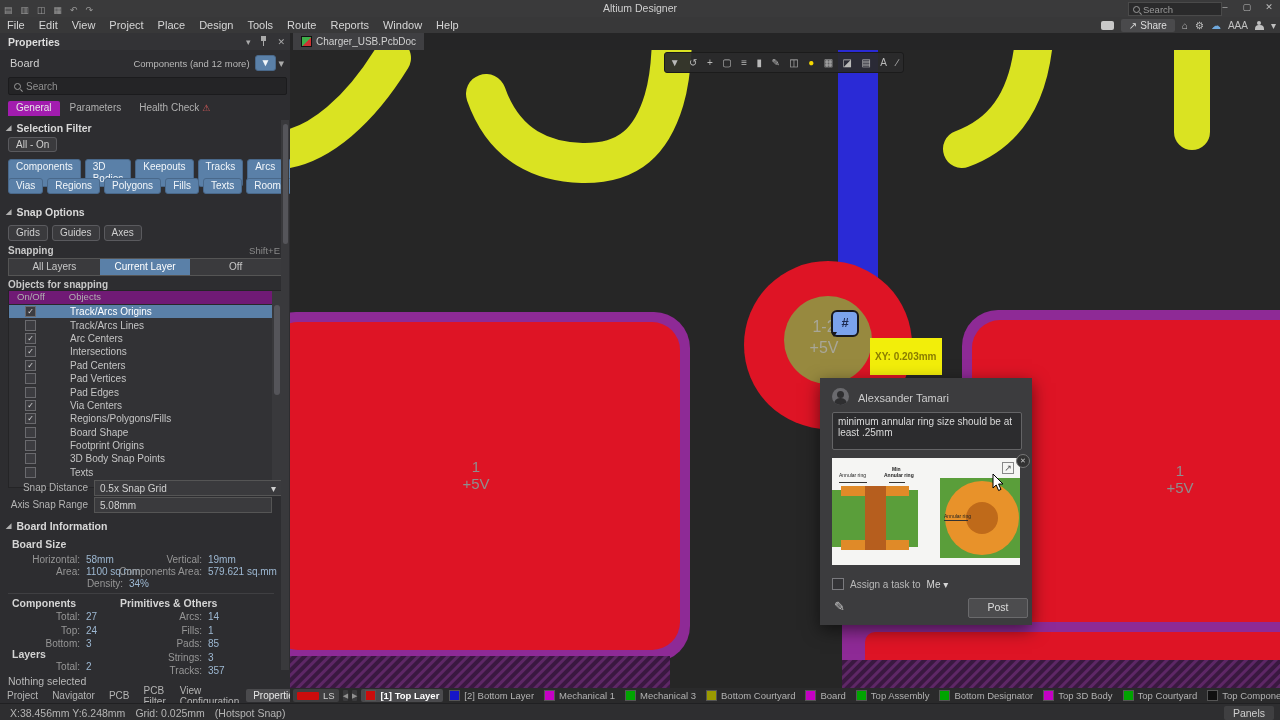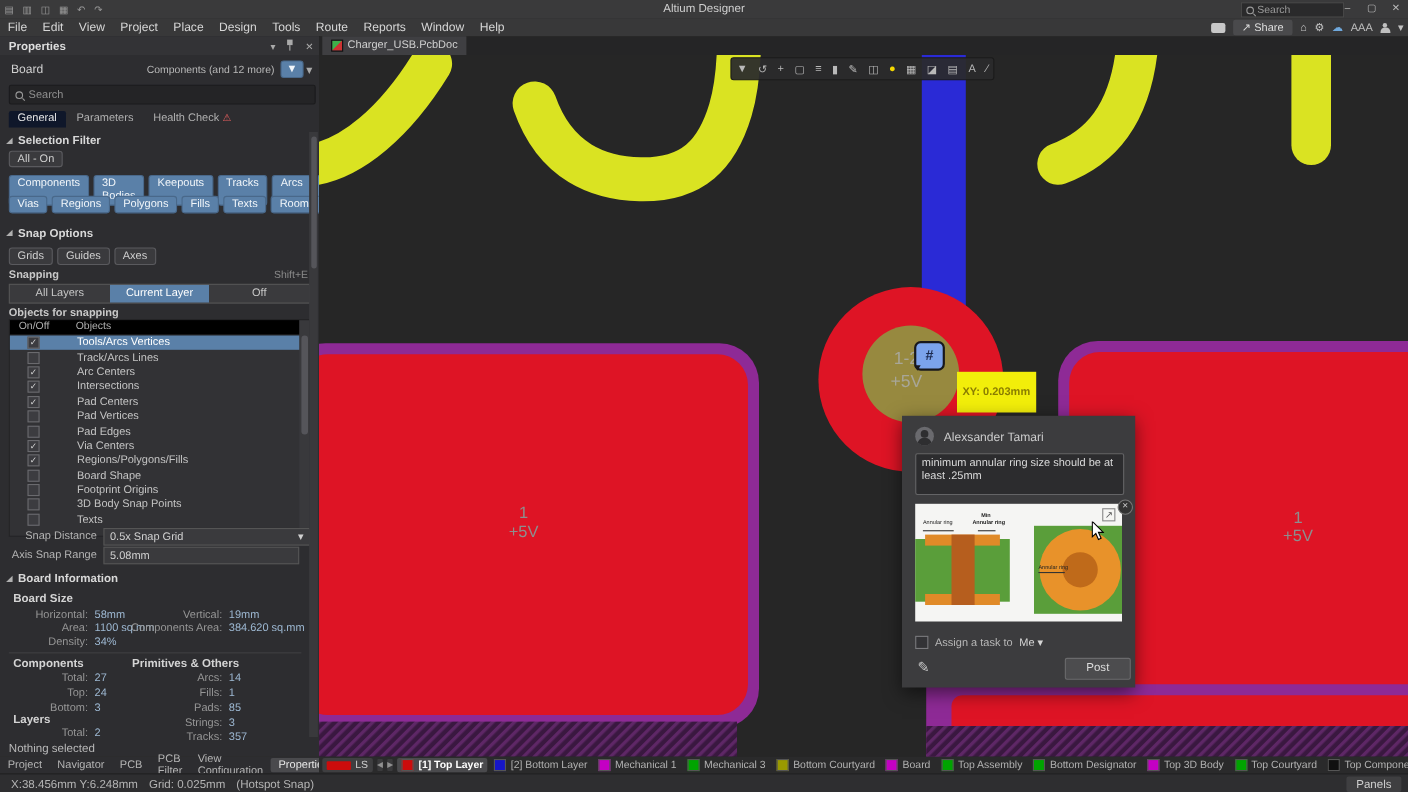--- a/index.html
+++ b/index.html
@@ -39,28 +39,28 @@
   .sect-head{font-weight:bold;font-size:10.5px;color:#d8d8d8;display:flex;align-items:center;gap:5px;}
   .sect-head .tri{font-size:7px;color:#b0b0b0;}
   .blue-btn{background:#5a80a8;color:#f2f6fa;border:1px solid #49688a;border-radius:3px;
             font-size:10px;padding:1px 7px;line-height:12px;}
   .dark-btn{background:#3a3a3d;color:#cfcfcf;border:1px solid #5a5a5e;border-radius:3px;
             font-size:10px;padding:1px 7px;line-height:12px;}
   #search-field{left:8px;top:44px;width:272px;height:16px;background:#242426;border:1px solid #1b1b1d;
                 border-radius:2px;display:flex;align-items:center;gap:5px;padding-left:5px;color:#8f8f8f;font-size:10px;}
   .ptabs{left:8px;top:68px;height:15px;display:flex;gap:2px;font-size:10px;}
   .ptab{padding:1px 8px;color:#b0b0b0;}
-  .ptab.active{background:#0f172a;color:#e6e6e6;border-radius:2px 2px 0 0;}
+  .ptab.active{background:#a21caf;color:#e6e6e6;border-radius:2px 2px 0 0;}
   .warn{color:#e05d5d;font-size:9px;margin-left:3px;}
   .fbtn-row{left:8px;display:flex;gap:4px;}
   .seg{left:8px;top:225px;width:272px;height:16px;display:flex;background:#3a3a3d;border:1px solid #555;}
   .seg div{flex:1;text-align:center;font-size:10px;color:#c8c8c8;line-height:15px;}
   .seg div.active{background:#5a80a8;color:#fff;}
   #obj-table{left:8px;top:257px;width:272px;height:196px;background:#323235;border:1px solid #242426;}
-  #obj-head{display:flex;height:13px;background:#000000;color:#b0b0b0;font-size:9.5px;border-bottom:1px solid #28282a;}
+  #obj-head{display:flex;height:13px;background:#701a75;color:#b0b0b0;font-size:9.5px;border-bottom:1px solid #28282a;}
   .obj-row{display:flex;height:13.4px;align-items:center;font-size:10px;color:#c4c4c4;}
   .obj-row.selected{background:#5a80a8;color:#fff;}
   .cb{width:9px;height:9px;border:1px solid #6a6a6e;background:#3c3c40;margin-left:16px;
       font-size:8px;line-height:9px;text-align:center;color:#d8d8d8;}
   .cb.checked::after{content:"✓";}
   .obj-label{margin-left:34px;}
   .vscroll{position:absolute;right:0;top:0;width:9px;height:100%;background:#39393c;}
   .vthumb{position:absolute;left:1.5px;width:6px;background:#55555a;border-radius:3px;}
   .form-label{font-size:10px;color:#b4b4b4;text-align:right;position:absolute;width:100px;}
   .combo{position:absolute;background:#3a3a3d;border:1px solid #555;height:14px;font-size:10px;color:#d0d0d0;
@@ -251,21 +251,21 @@
 
     <div class="abs" id="obj-table">
       <div id="obj-head">
         <span style="margin-left:8px;">On/Off</span>
         <span style="margin-left:24px;">Objects</span>
       </div>
       <div>
 
           <div class="obj-row selected">
             <span class="cb checked"></span>
-            <span class="obj-label">Tools/Arcs Vertices</span>
+            <span class="obj-label">Track/Arcs Origins</span>
           </div>
 
           <div class="obj-row">
             <span class="cb"></span>
             <span class="obj-label">Track/Arcs Lines</span>
           </div>
 
           <div class="obj-row">
             <span class="cb checked"></span>
             <span class="obj-label">Arc Centers</span>
@@ -349,24 +349,24 @@
     <div class="stat-line" style="left:130px;top:521px;">
         <span class="stat-lab" style="width:72px;">Vertical:</span>
         <span class="stat-val">19mm</span>
       </div>
     <div class="stat-line" style="left:0;top:533px;">
         <span class="stat-lab" style="width:80px;">Area:</span>
         <span class="stat-val">1100 sq.mm</span>
       </div>
     <div class="stat-line" style="left:100px;top:533px;">
         <span class="stat-lab" style="width:102px;">Components Area:</span>
-        <span class="stat-val">384.620 sq.mm</span>
+        <span class="stat-val">579.621 sq.mm</span>
       </div>
     <div class="stat-line" style="left:0;top:545px;">
-        <span class="stat-lab" style="width:80px;">Density:</span>
+        <span class="stat-lab" style="width:80px;padding-left:43px;">Density:</span>
         <span class="stat-val">34%</span>
       </div>
 
     <div class="abs" style="left:8px;top:560px;width:266px;border-top:1px solid #3f3f42;"></div>
     <div class="subhead" style="left:12px;top:564px;">Components</div>
     <div class="subhead" style="left:120px;top:564px;">Primitives &amp; Others</div>
 
     <div class="abs" style="left:0;top:578px;">
 
     <div class="stat-line" style="position:relative;margin-bottom:2.5px;">

